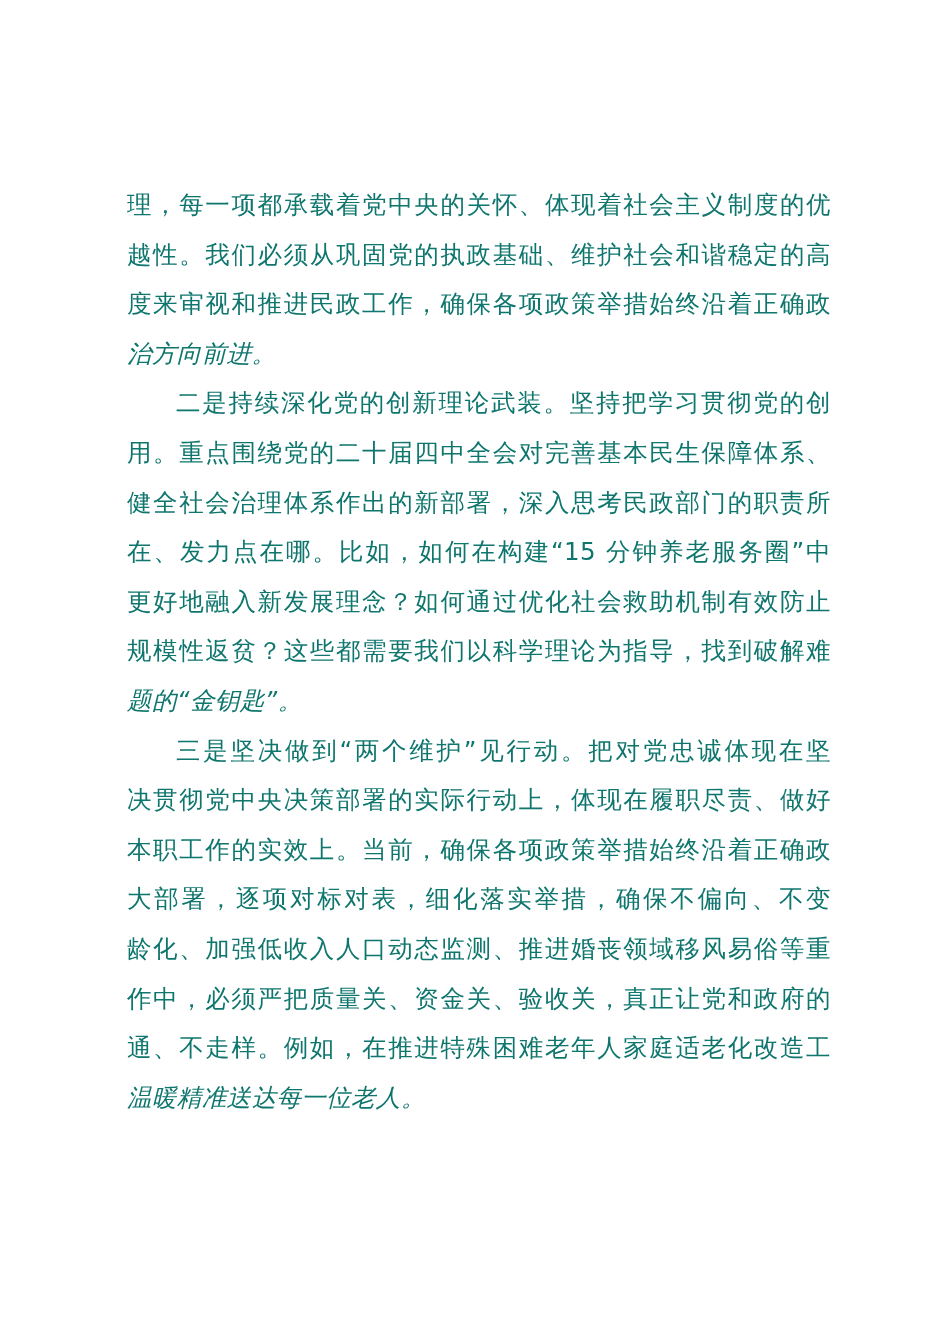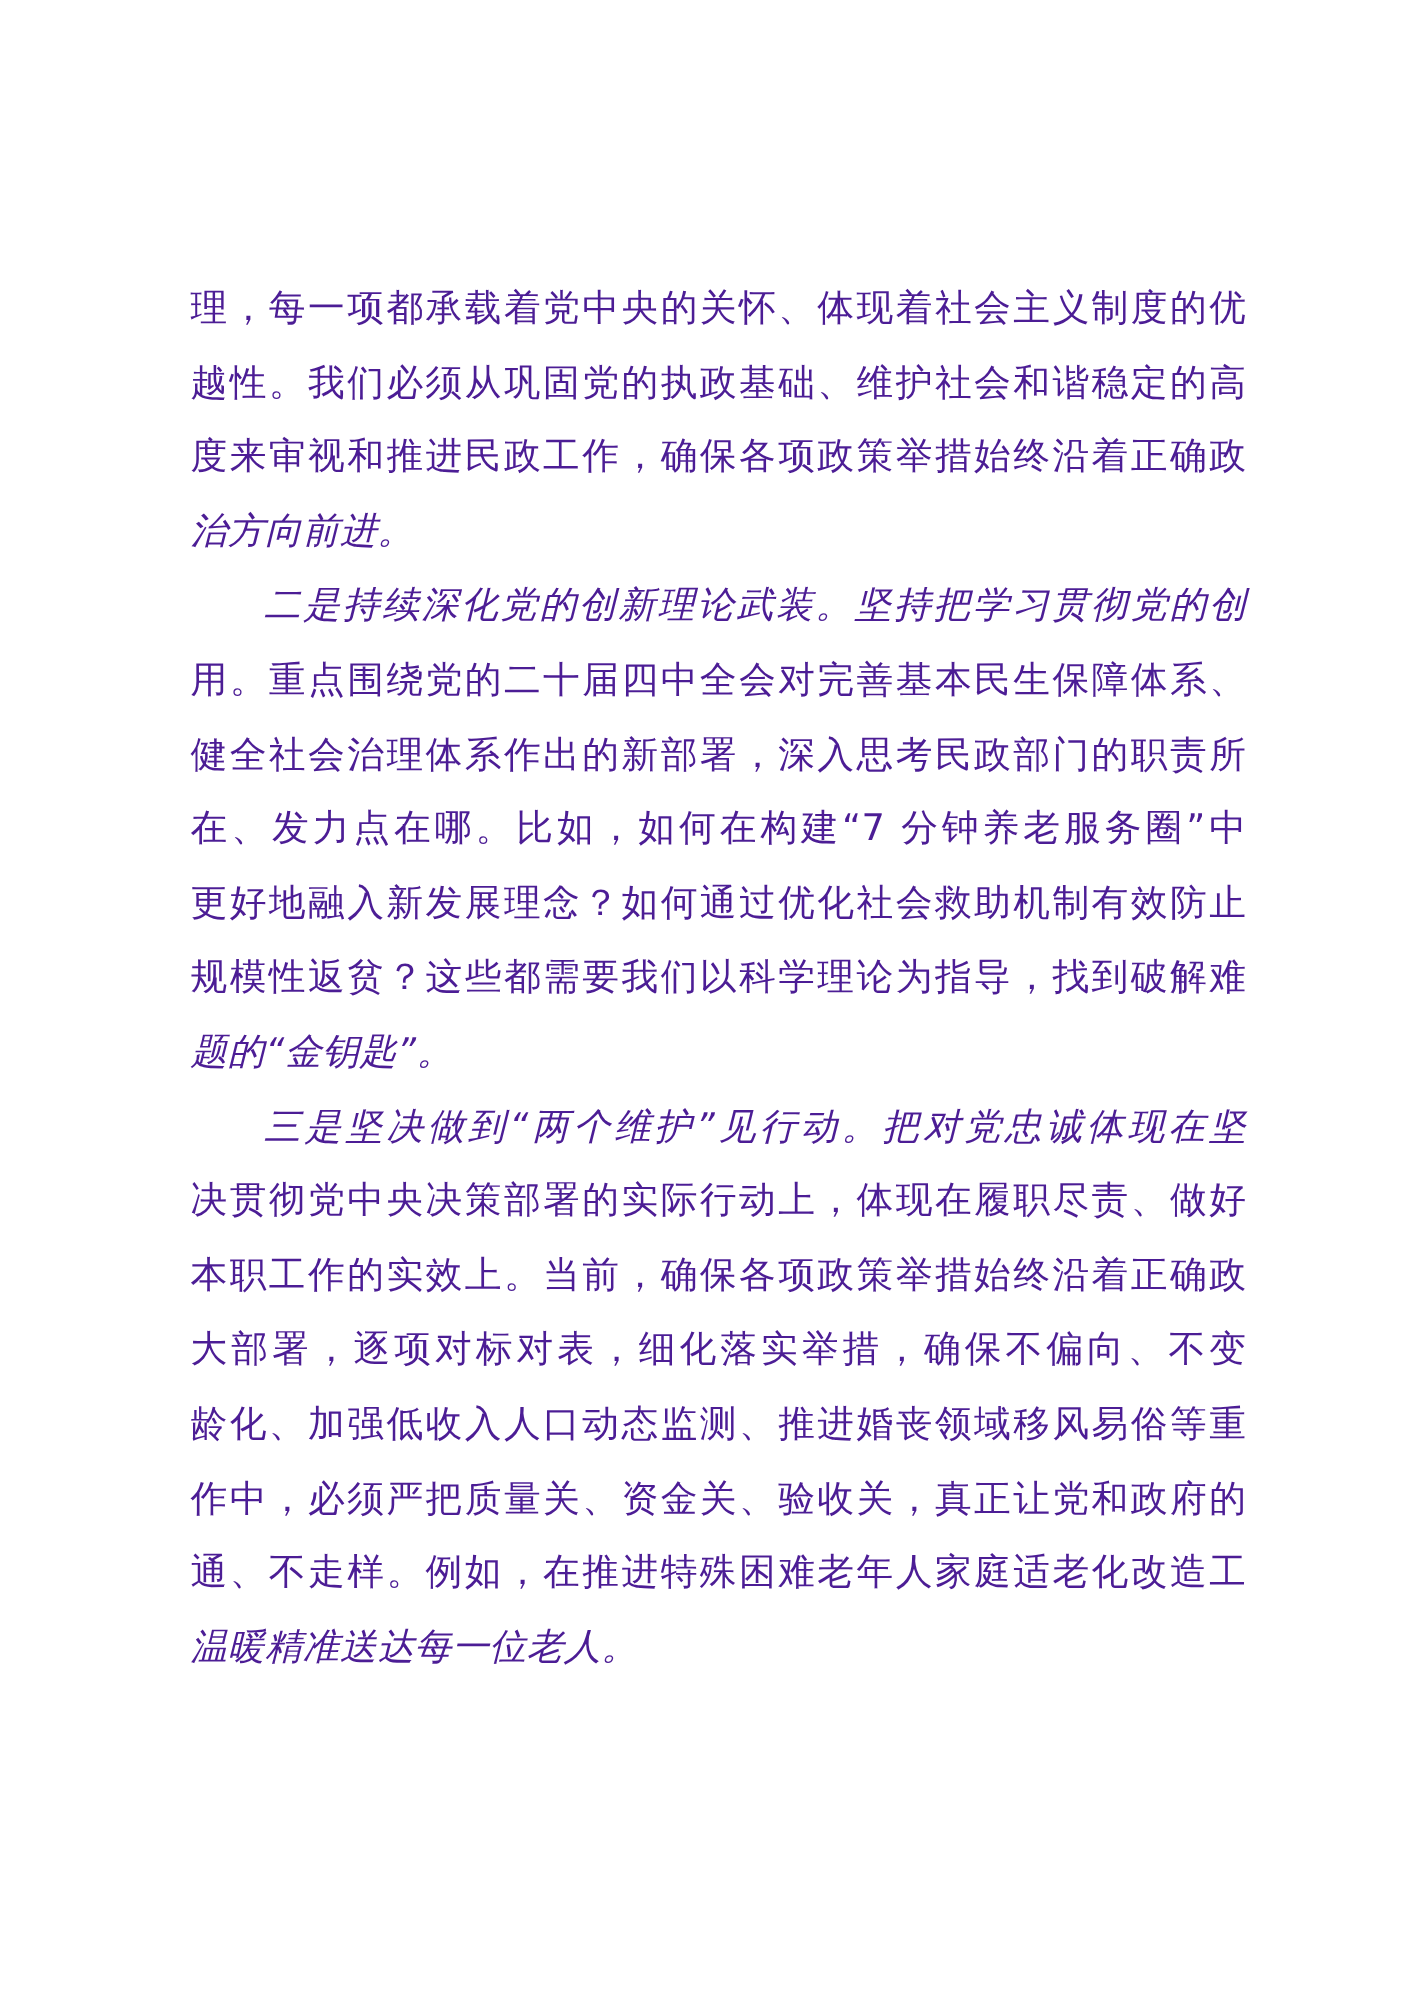--- a/index.html
+++ b/index.html
@@ -19,60 +19,59 @@
       top: 0;
       width: 950px;
       height: 1344px;
       background: #ffffff;
     }
     .content {
       position: absolute;
       left: 127px;
       top: 180px;
       width: 704px;
-      color: #4c1d95;
+      color: #0f766e;
       font-family: "DejaVu Sans", "Liberation Sans", sans-serif;
       font-size: 24.5px;
       line-height: 49.6px;
       letter-spacing: 0.4px;
     }
     .line {
       display: block;
       height: 49.6px;
       white-space: nowrap;
       text-align: justify;
       text-align-last: justify;
     }
     .line.last {
       text-align-last: left;
       font-style: italic;
     }
     .line.indent {
       padding-left: 49px;
-      font-style: italic;
     }
   </style>
 </head>
 <body>
 
 <div class="page">
   <div class="content">
 
     <div>
       <span class="line">理，每一项都承载着党中央的关怀、体现着社会主义制度的优</span>
       <span class="line">越性。我们必须从巩固党的执政基础、维护社会和谐稳定的高</span>
       <span class="line">度来审视和推进民政工作，确保各项政策举措始终沿着正确政</span>
       <span class="line last">治方向前进。</span>
     </div>
 
     <div>
       <span class="line indent">二是持续深化党的创新理论武装。坚持把学习贯彻党的创</span>
       <span class="line">用。重点围绕党的二十届四中全会对完善基本民生保障体系、</span>
       <span class="line">健全社会治理体系作出的新部署，深入思考民政部门的职责所</span>
-      <span class="line">在、发力点在哪。比如，如何在构建“7 分钟养老服务圈”中</span>
+      <span class="line">在、发力点在哪。比如，如何在构建“15 分钟养老服务圈”中</span>
       <span class="line">更好地融入新发展理念？如何通过优化社会救助机制有效防止</span>
       <span class="line">规模性返贫？这些都需要我们以科学理论为指导，找到破解难</span>
       <span class="line last">题的“金钥匙”。</span>
     </div>
 
     <div>
       <span class="line indent">三是坚决做到“两个维护”见行动。把对党忠诚体现在坚</span>
       <span class="line">决贯彻党中央决策部署的实际行动上，体现在履职尽责、做好</span>
       <span class="line">本职工作的实效上。当前，确保各项政策举措始终沿着正确政</span>
       <span class="line">大部署，逐项对标对表，细化落实举措，确保不偏向、不变</span>

